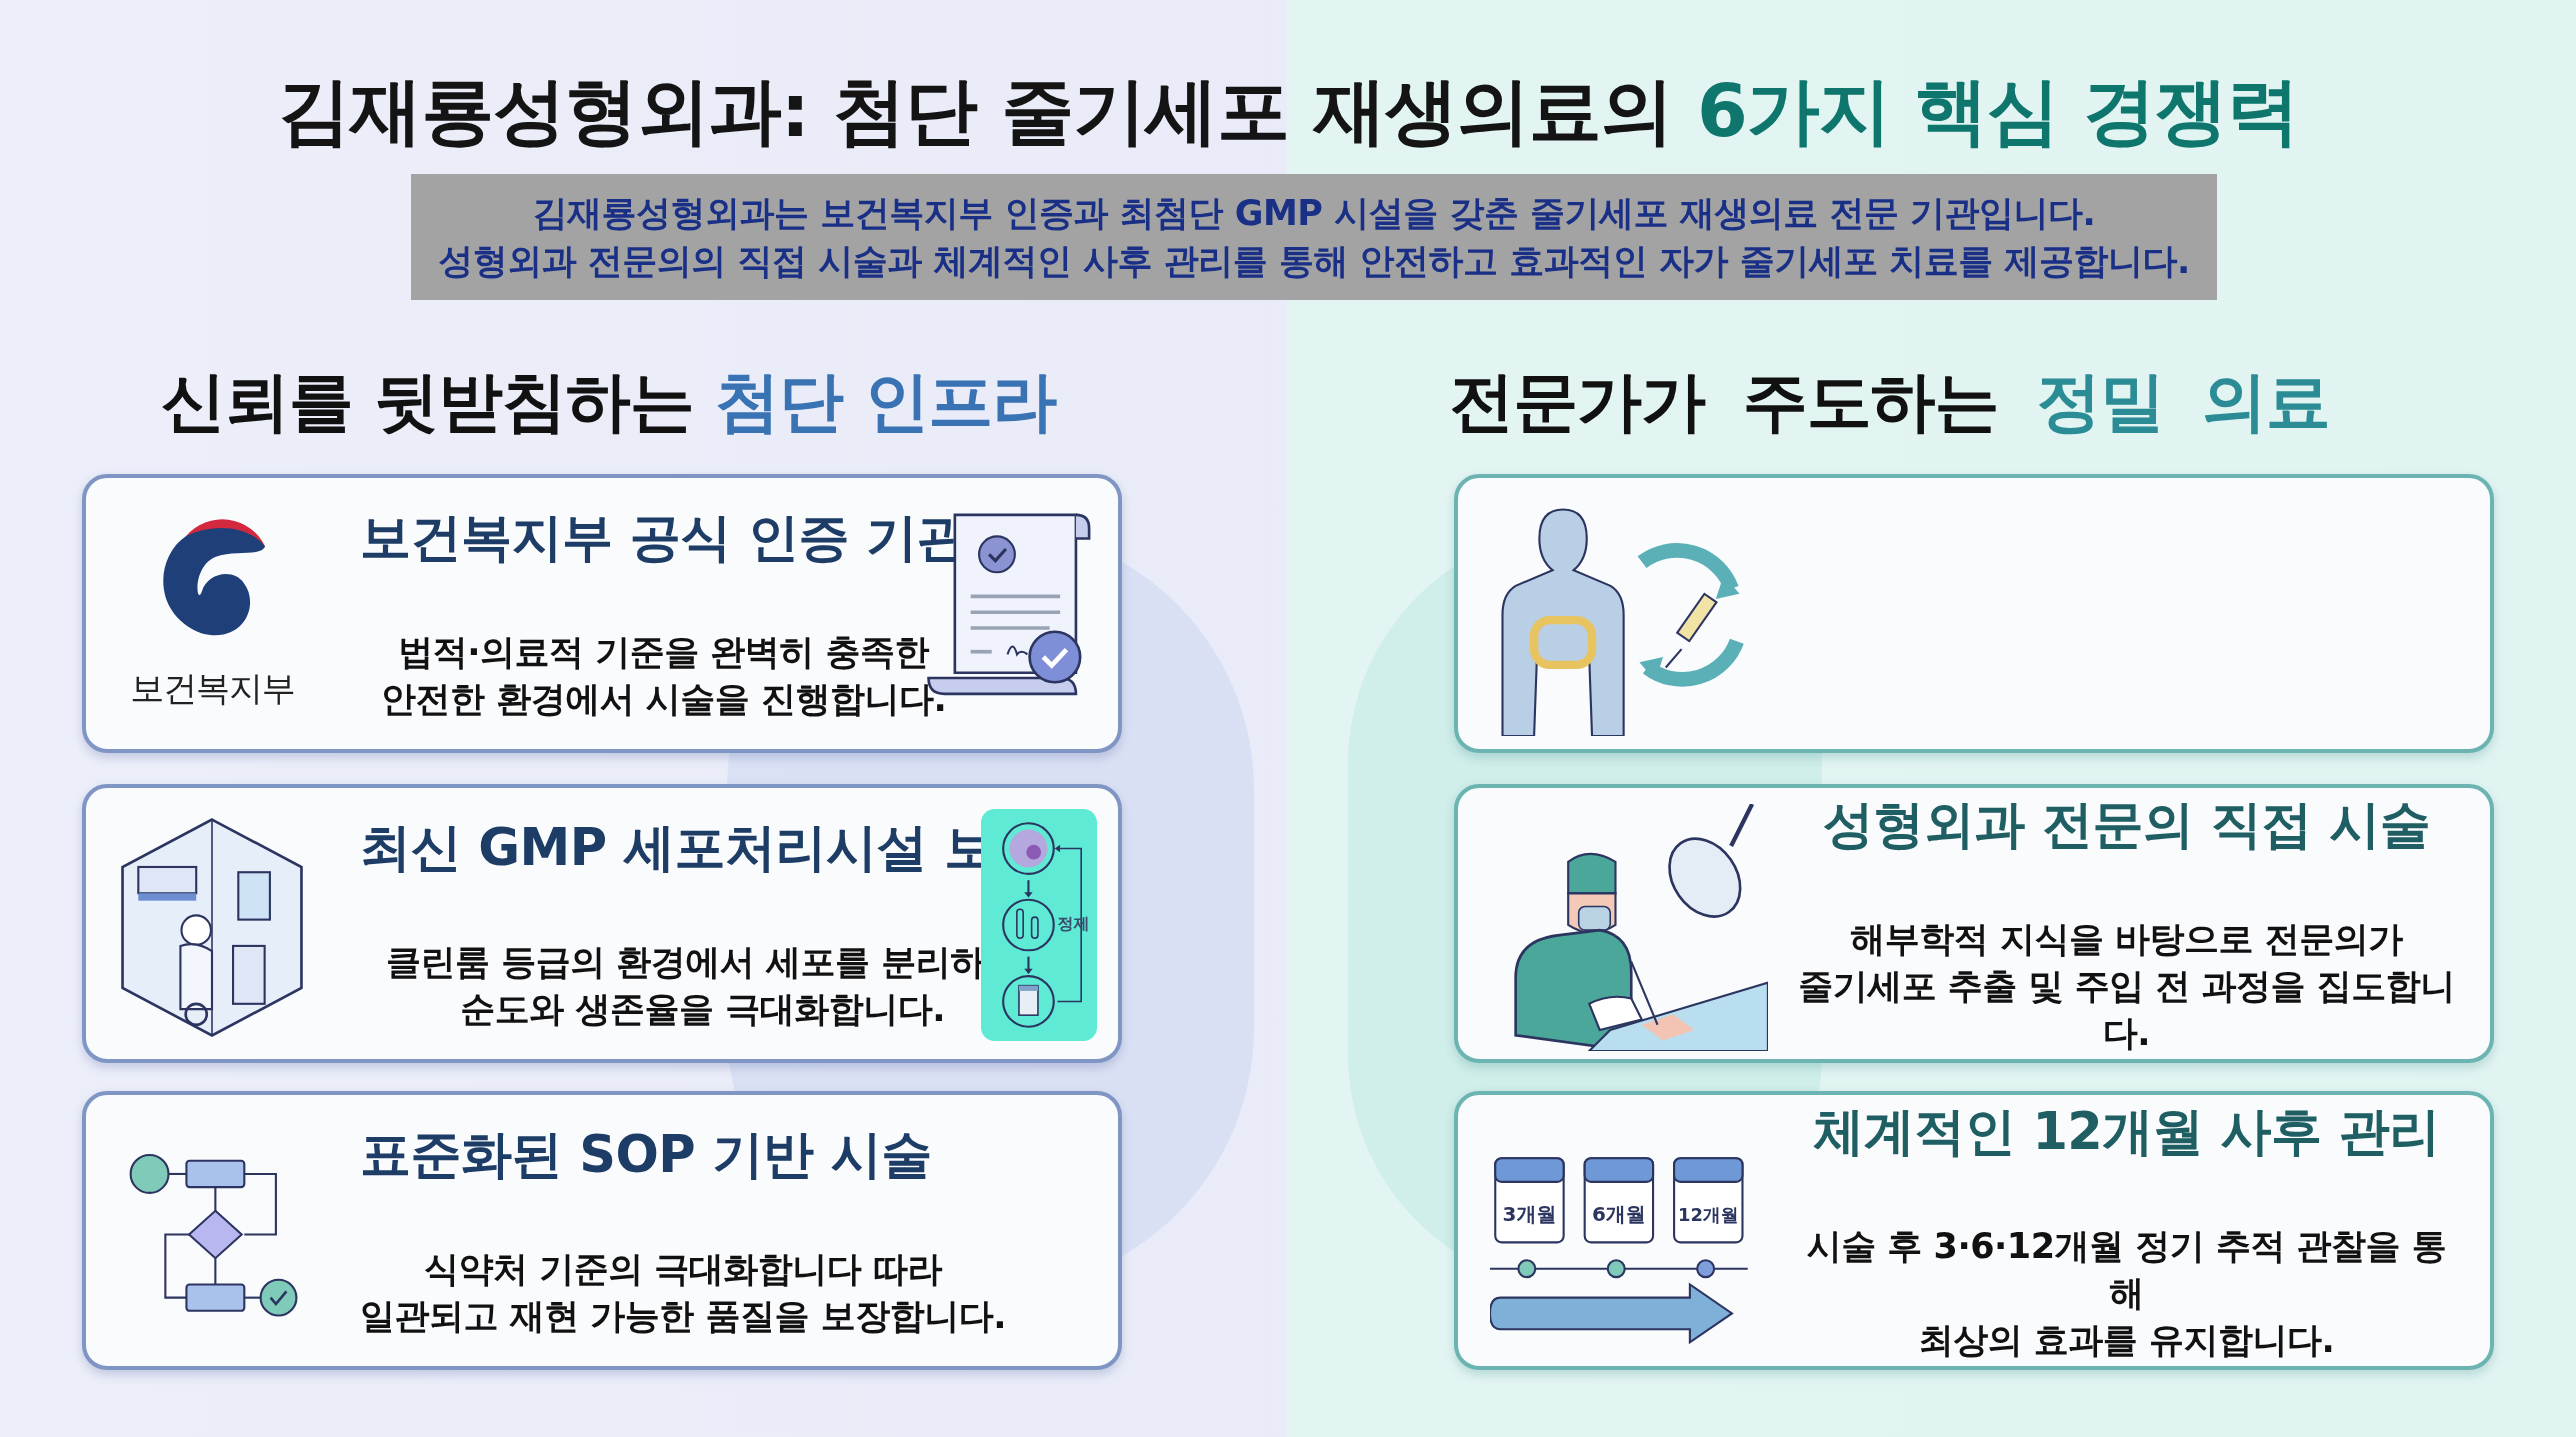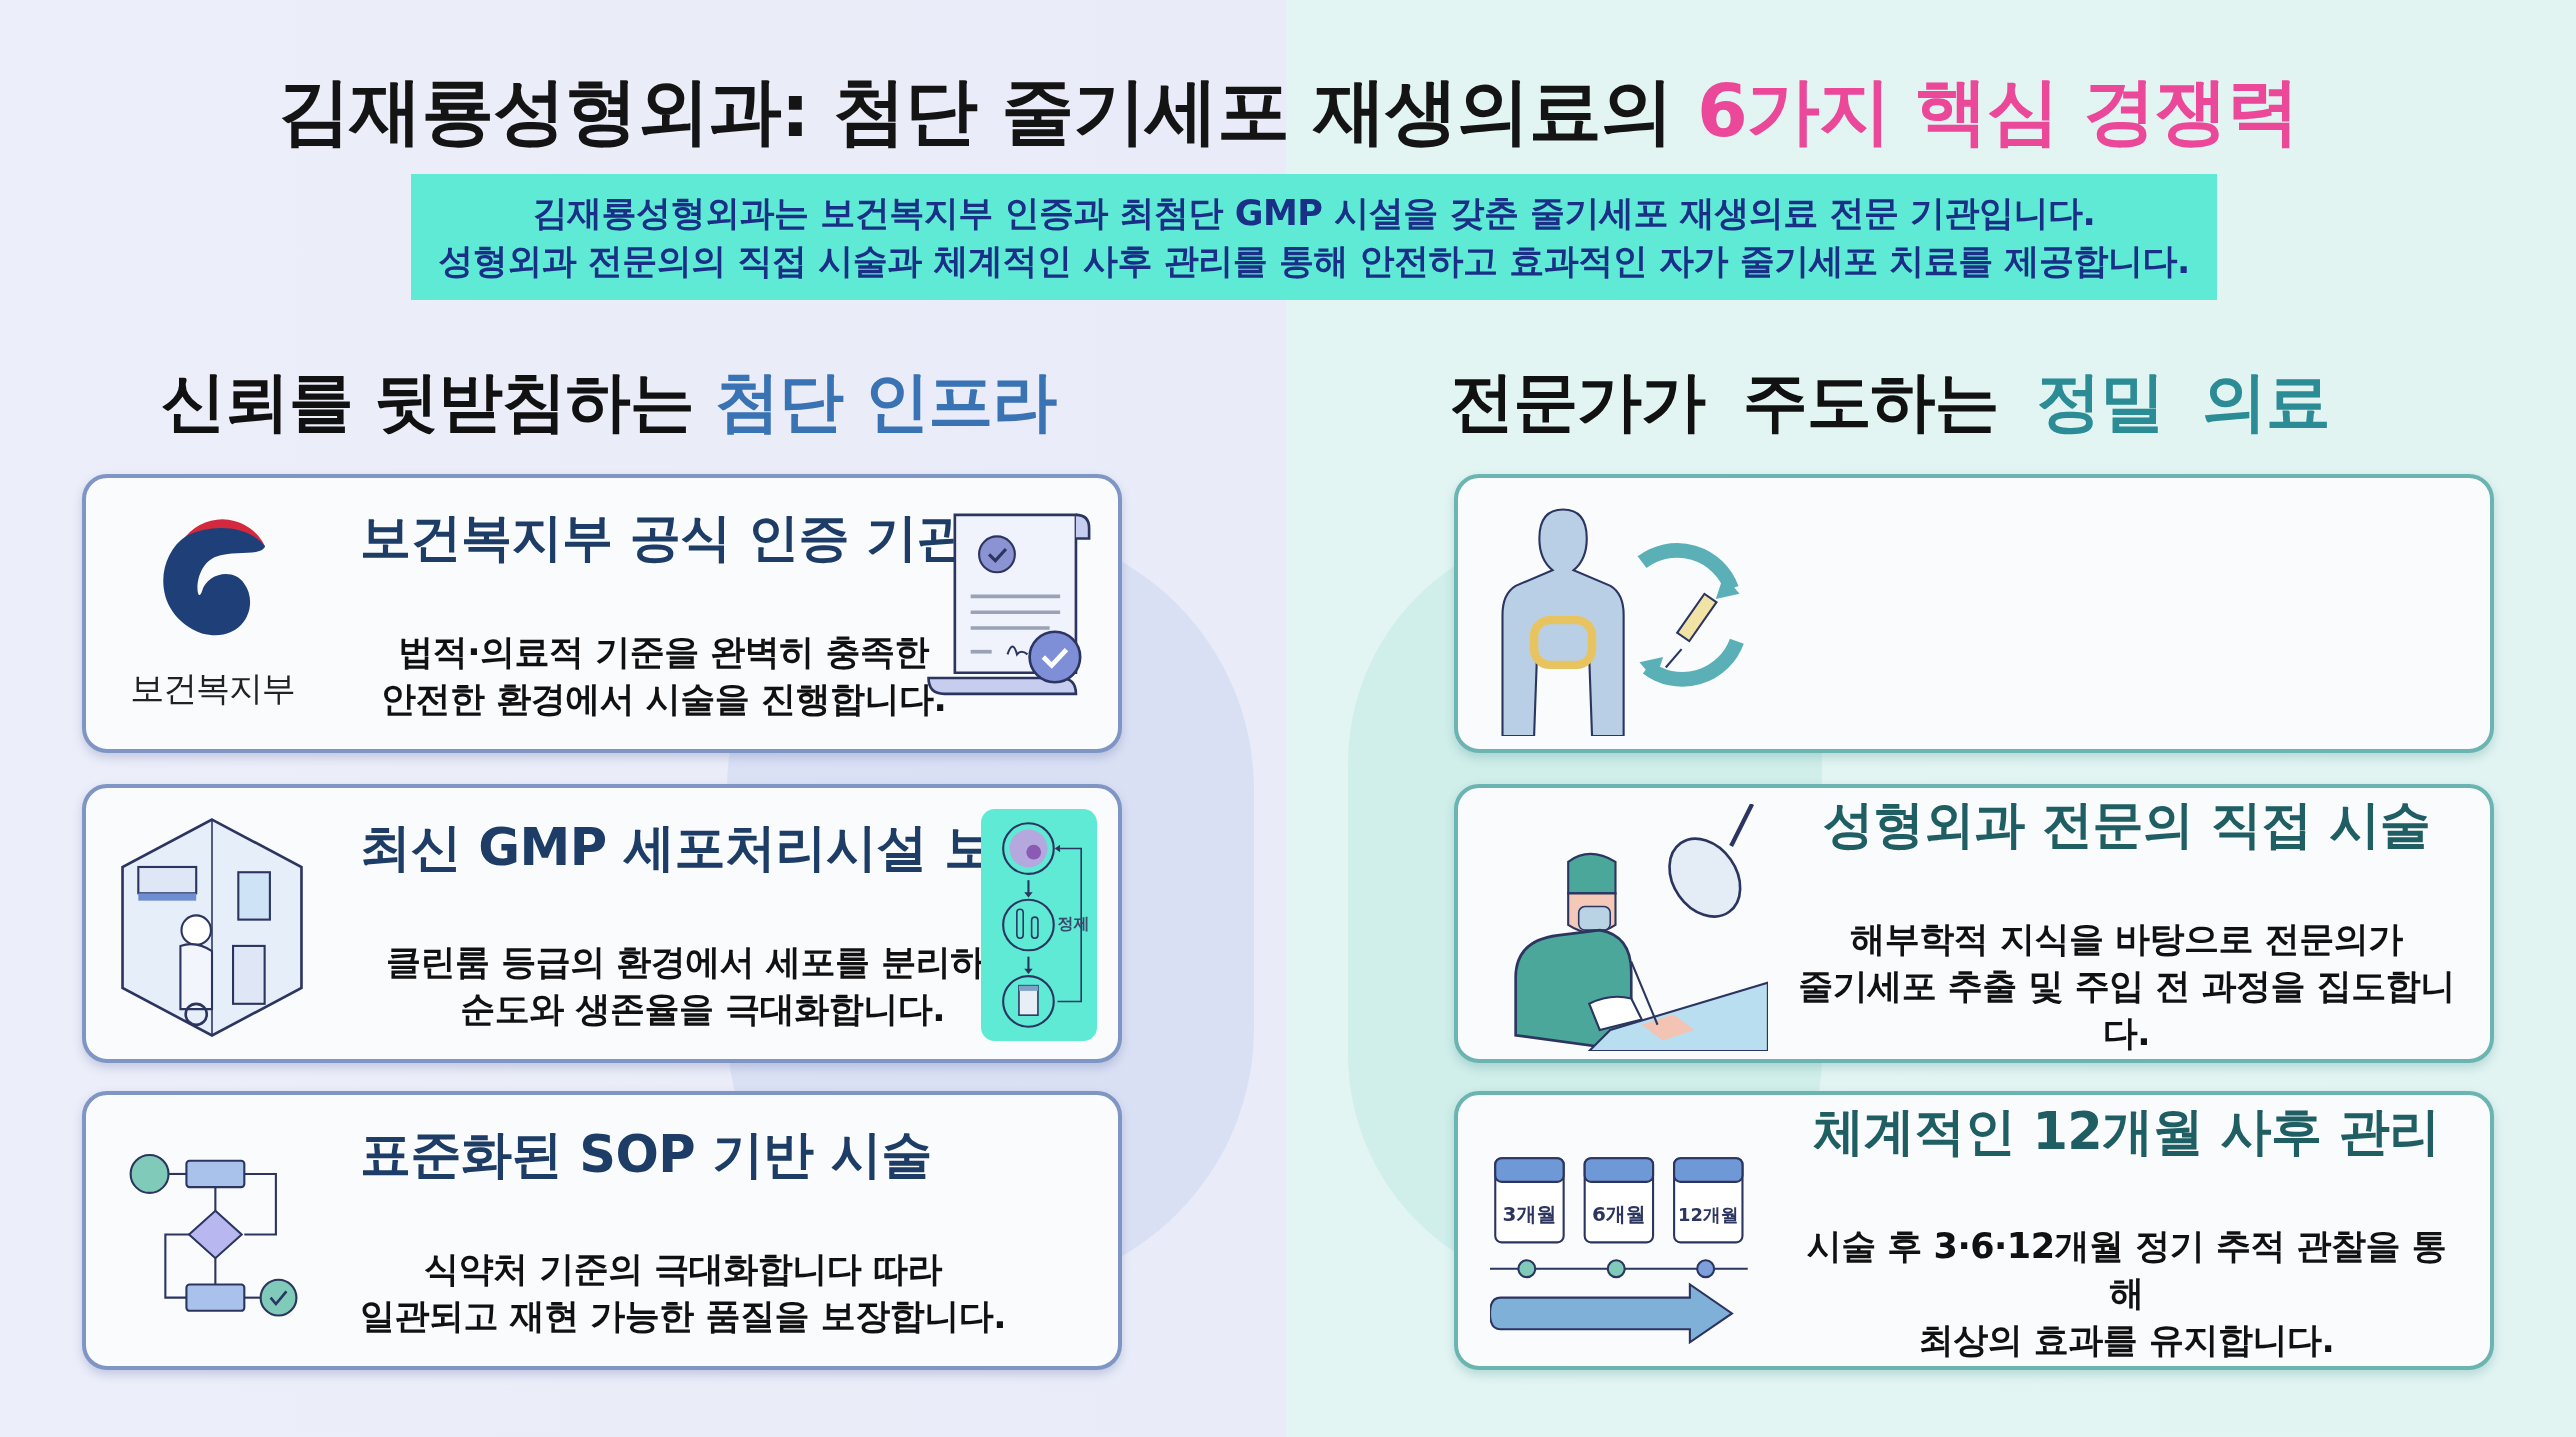--- a/index.html
+++ b/index.html
@@ -15,24 +15,24 @@
     border-radius: 263px; background: rgba(200, 210, 240, 0.45);
   }
   .bg-blob-right {
     position: absolute; left: 1348px; top: 527px; width: 474px; height: 764px;
     border-radius: 237px; background: rgba(190, 232, 226, 0.5);
   }
   .title {
     position: absolute; left: 0; right: 0; top: 63px; text-align: center;
     font-size: 73px; font-weight: bold; letter-spacing: -1.1px; color: #141414;
   }
-  .title .accent { color: #ec4899; }
+  .title .accent { color: #0f766e; }
   .subtitle {
     position: absolute; left: 411px; top: 174px; width: 1806px; height: 126px;
-    background: #5eead4; text-align: center; padding-top: 14.7px;
+    background: #a3a3a3; text-align: center; padding-top: 14.7px;
   }
   .subtitle div {
     font-size: 35px; font-weight: bold; color: #1a2f86; line-height: 48px; letter-spacing: -0.5px;
   }
   .section-heading {
     position: absolute; top: 358px; font-size: 65px; font-weight: bold; letter-spacing: -1.1px; color: #111;
     text-align: center;
   }
   .section-heading.left { left: 82px; width: 1053px; }
   .section-heading.right { left: 1368px; width: 1043px; font-family: Liberation Mono, monospace; }

